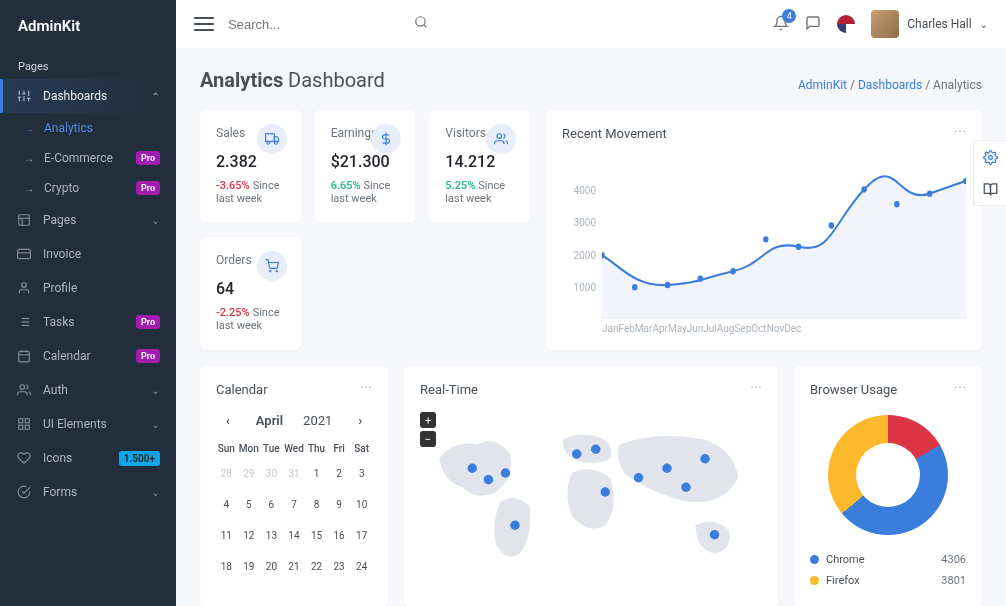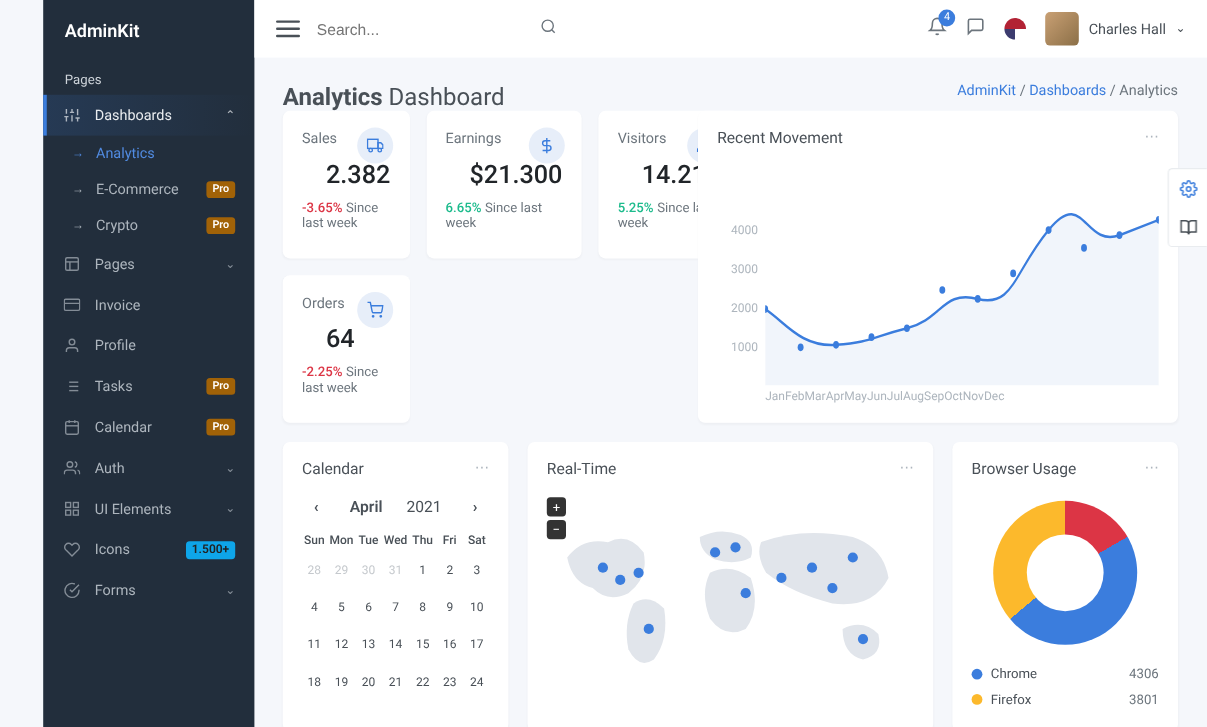--- a/index.html
+++ b/index.html
@@ -1,63 +1,63 @@
 <!DOCTYPE html>
 <html><head>
 <meta charset="utf-8">
 <style>
 * { box-sizing: border-box; margin: 0; padding: 0; }
 body { font-family: -apple-system, 'Segoe UI', Roboto, sans-serif; font-size: 13px; color: #495057; background: #f5f7fb; width: 1006px; height: 606px; overflow: hidden; }
-.app { display: flex; height: 100%; padding-left: 36px; }
+.app { display: flex; height: 100%; }
 .sidebar { width: 176px; background: #222e3c; color: #adb5bd; display: flex; flex-direction: column; font-size: 12px; }
 .brand { padding: 17px 18px; color: #fff; font-weight: 600; font-size: 15px; }
 .sec-title { padding: 8px 18px 6px; font-size: 11px; color: #ced4da; }
 .nav-item { display: flex; align-items: center; padding: 9px 16px; color: #adb5bd; cursor: pointer; position: relative; }
 .nav-item.active { background: linear-gradient(90deg, rgba(59,125,221,.15), transparent); border-left: 3px solid #3b7ddd; padding-left: 13px; color: #e9ecef; }
 .nav-item .ico { width: 16px; height: 16px; margin-right: 11px; display: flex; align-items: center; justify-content: center; opacity: .7; }
 .nav-item .chev { margin-left: auto; font-size: 10px; opacity: .7; }
-.badge-pro { background: #a16207; color: #fff; font-size: 9px; padding: 2px 5px; border-radius: 3px; margin-left: auto; font-weight: 600; }
+.badge-pro { background: #a21caf; color: #fff; font-size: 9px; padding: 2px 5px; border-radius: 3px; margin-left: auto; font-weight: 600; }
 .badge-count { background: #0ea5e9; color: #222; font-size: 10px; padding: 2px 5px; border-radius: 3px; margin-left: auto; font-weight: 600; }
 .sub-item { padding: 8px 16px 8px 44px; color: #adb5bd; cursor: pointer; display: flex; align-items: center; font-size: 12px; }
 .sub-item.on { color: #518be1; }
 .sub-item::before { content: '→'; position: absolute; left: 24px; font-size: 10px; }
 .sub-item { position: relative; }
 .main { flex: 1; display: flex; flex-direction: column; }
 .topbar { height: 48px; background: #fff; display: flex; align-items: center; padding: 0 18px; gap: 14px; }
 .hamb { width: 20px; height: 14px; cursor: pointer; }
 .hamb div { height: 2px; background: #495057; margin-bottom: 4px; border-radius: 1px; }
 .search { flex: 0 0 200px; position: relative; }
 .search input { border: 0; outline: 0; font-size: 13px; width: 100%; padding: 6px 0; }
 .search .sico { position: absolute; right: 0; top: 4px; color: #6c757d; }
 .top-right { margin-left: auto; display: flex; align-items: center; gap: 16px; }
 .bell { position: relative; cursor: pointer; }
 .bell .bdg { position: absolute; top: -6px; right: -7px; background: #3b7ddd; color: #fff; font-size: 9px; width: 14px; height: 14px; border-radius: 50%; display: flex; align-items: center; justify-content: center; }
 .flag { width: 18px; height: 18px; border-radius: 50%; background: conic-gradient(#b22234 0 25%, #fff 25% 50%, #3c3b6e 50% 75%, #b22234 75%); }
 .avatar { width: 28px; height: 28px; border-radius: 4px; background: linear-gradient(135deg,#c9a074,#8b6f47); }
 .user { display: flex; align-items: center; gap: 8px; cursor: pointer; font-size: 12px; color: #495057; }
 .content { padding: 20px 24px; flex: 1; overflow: auto; }
-.heading { display: flex; align-items: flex-start; }
+.heading { display: flex; align-items: flex-end; margin-bottom: 18px; }
 .heading h2 { font-size: 20px; font-weight: 400; color: #495057; }
 .heading h2 b { font-weight: 700; }
 .crumb { margin-left: auto; font-size: 12px; color: #6c757d; }
 .crumb a { color: #3b7ddd; text-decoration: none; }
 .row { display: flex; gap: 16px; }
 .cards-grid { display: grid; grid-template-columns: 1fr 1fr 1fr; gap: 14px; width: 330px; }
 .card { background: #fff; border-radius: 6px; padding: 16px; box-shadow: 0 1px 2px rgba(0,0,0,.03); }
 .stat { position: relative; }
 .stat .lbl { font-size: 12px; color: #6c757d; margin-bottom: 12px; }
-.stat .val { font-size: 21px; font-weight: 500; color: #212529; margin-bottom: 8px; margin-left: 20px; }
+.stat .val { font-size: 16px; font-weight: 500; color: #212529; margin-bottom: 8px; }
 .stat .delta { font-size: 11px; }
 .delta .pct { font-weight: 500; }
 .delta.neg .pct { color: #dc3545; }
 .delta.pos .pct { color: #1cbb8c; }
 .delta .slw { color: #6c757d; margin-left: 3px; }
 .stat-icon { position: absolute; top: 14px; right: 14px; width: 30px; height: 30px; border-radius: 50%; background: #e7eef9; display: flex; align-items: center; justify-content: center; color: #3b7ddd; }
 .chart-card { flex: 1; position: relative; }
-.chart-card .title { font-size: 13px; color: #495057; margin-bottom: 28px; }
+.chart-card .title { font-size: 13px; color: #495057; margin-bottom: 8px; }
 .dots { position: absolute; top: 14px; right: 14px; color: #adb5bd; cursor: pointer; letter-spacing: 2px; font-size: 12px; }
 .yaxis { position: absolute; left: 0; top: 36px; bottom: 26px; width: 34px; display: flex; flex-direction: column; justify-content: space-between; text-align: right; font-size: 10px; color: #adb5bd; }
 .xaxis { display: flex; justify-content: flex-start; font-size: 10px; color: #adb5bd; padding-left: 40px; margin-top: 4px; }
 .chart-body { position: relative; height: 170px; padding-left: 40px; }
 .row2 { display: flex; gap: 16px; margin-top: 16px; }
 .col { background: #fff; border-radius: 6px; padding: 16px; box-shadow: 0 1px 2px rgba(0,0,0,.03); position: relative; }
 .cal-col { width: 188px; }
 .map-col { flex: 1; }
 .browser-col { width: 188px; }
 .cal-head { display: flex; align-items: center; justify-content: center; gap: 20px; margin: 16px 0 12px; font-size: 13px; }

